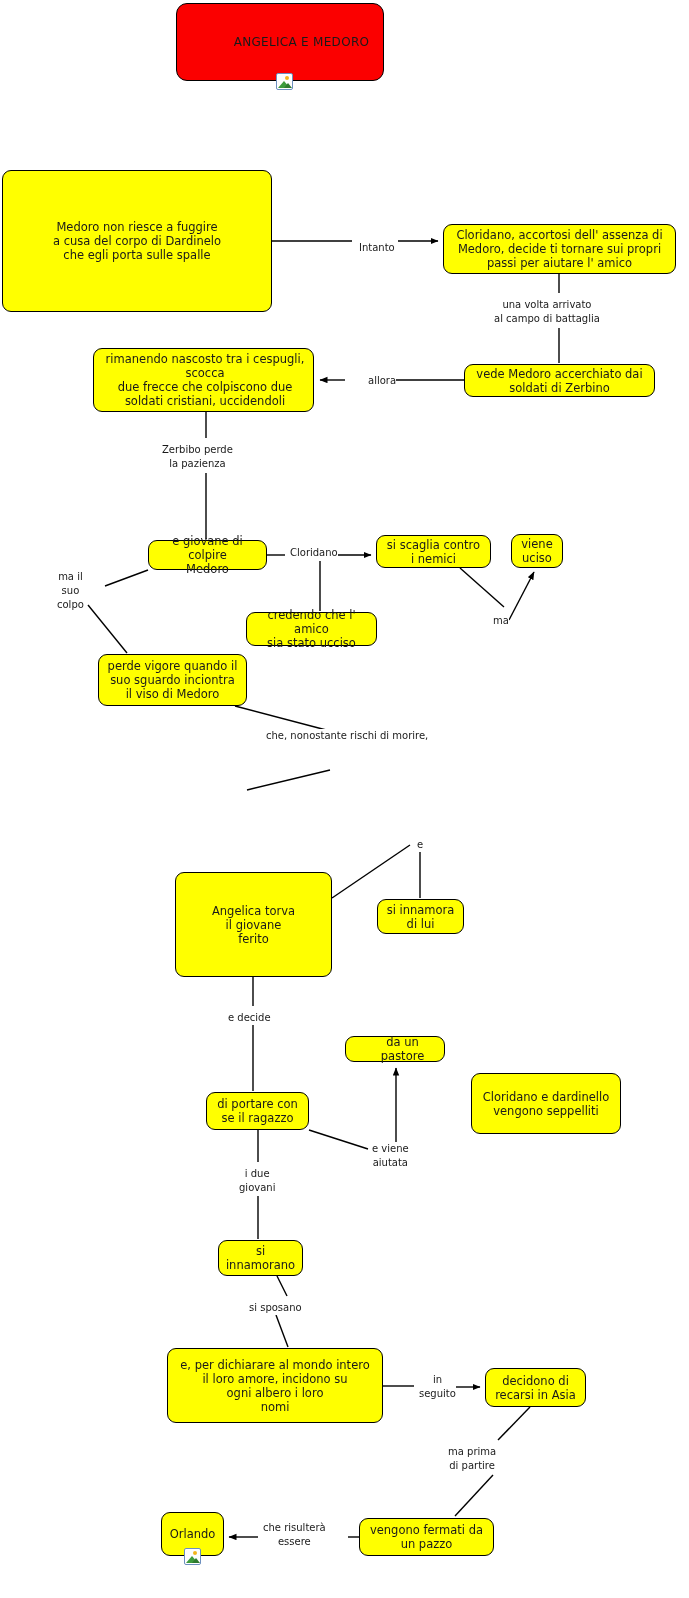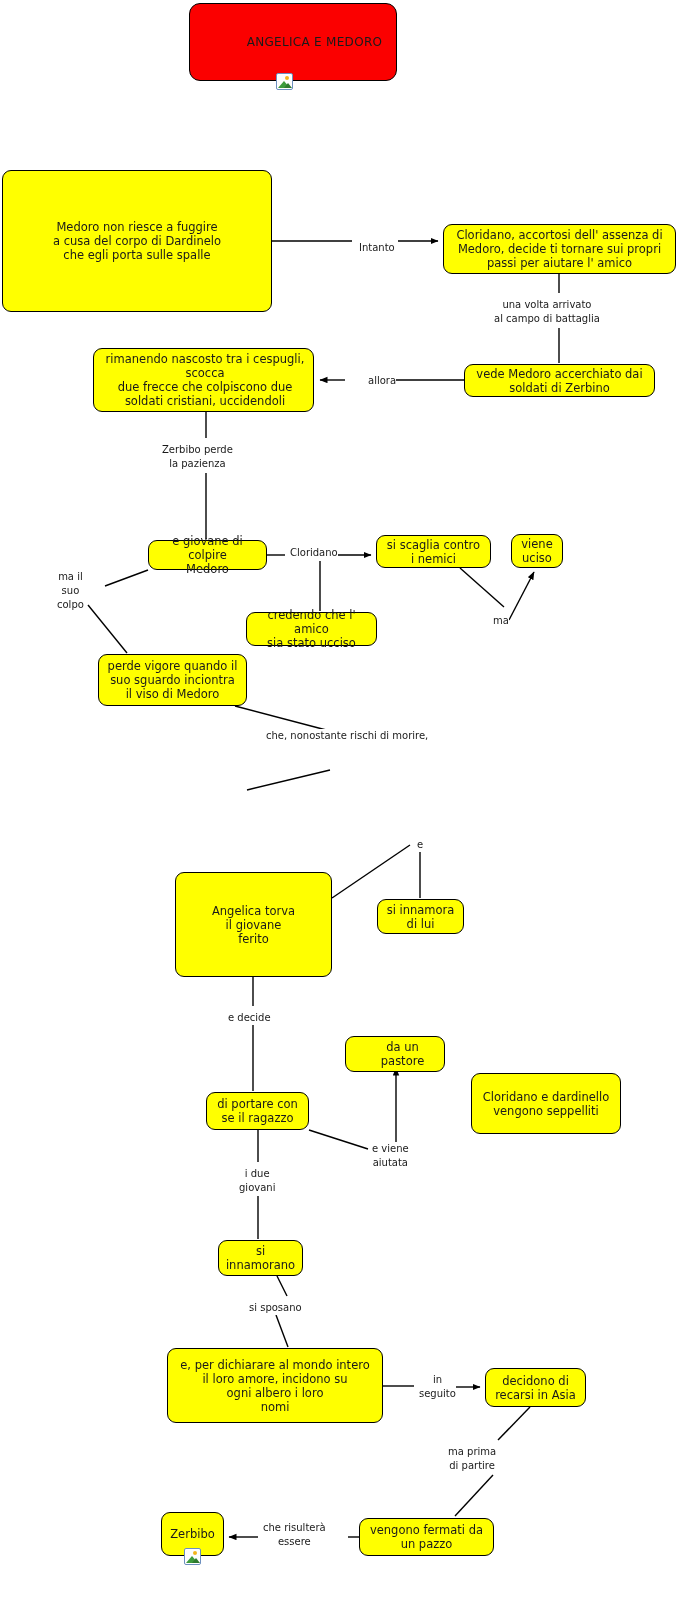--- a/index.html
+++ b/index.html
@@ -163,21 +163,21 @@
       <path d="M452,1387 L480,1387" marker-end="url(#arrow)"></path>
 
       <path d="M530,1407 L498,1440"></path>
       <path d="M493,1475 L455,1516"></path>
 
       <path d="M359,1537 L348,1537"></path>
       <path d="M258,1537 L229,1537" marker-end="url(#arrow)"></path>
     </g>
   </svg>
 
-<div class="node root" style="left: 189px; top: 3px; width: 208px; height: 78px; padding-left: 48px;">ANGELICA E MEDORO</div>
+<div class="node root" style="left: 176px; top: 3px; width: 208px; height: 78px; padding-left: 48px;">ANGELICA E MEDORO</div>
     <div class="pic-icon" style="left: 275.5px; top: 73px;">
       <span class="sky"></span>
       <span class="sun"></span>
       <span class="hill"></span>
       <span class="hill2"></span>
     </div>
     <div class="node" style="left: 2px; top: 170px; width: 270px; height: 142px;">Medoro non riesce a fuggire
 a cusa del corpo di Dardinelo
 che egli porta sulle spalle</div>
     <div class="node" style="left: 443px; top: 224px; width: 233px; height: 50px;">Cloridano, accortosi dell' assenza di
@@ -198,34 +198,34 @@
     <div class="node" style="left: 246px; top: 612px; width: 131px; height: 34px;">credendo che l' amico
 sia stato ucciso</div>
     <div class="node" style="left: 98px; top: 654px; width: 149px; height: 52px;">perde vigore quando il
 suo sguardo inciontra
 il viso di Medoro</div>
     <div class="node" style="left: 175px; top: 872px; width: 157px; height: 105px;">Angelica torva
 il giovane
 ferito</div>
     <div class="node" style="left: 377px; top: 899px; width: 87px; height: 35px;">si innamora
 di lui</div>
-    <div class="node" style="left: 345px; top: 1036px; width: 100px; height: 36px; padding-left: 20px;">da un pastore</div>
+    <div class="node" style="left: 345px; top: 1036px; width: 100px; height: 26px; padding-left: 20px;">da un pastore</div>
     <div class="node" style="left: 471px; top: 1073px; width: 150px; height: 61px;">Cloridano e dardinello
 vengono seppelliti</div>
     <div class="node" style="left: 206px; top: 1092px; width: 103px; height: 38px;">di portare con
 se il ragazzo</div>
     <div class="node" style="left: 218px; top: 1240px; width: 85px; height: 36px;">si
 innamorano</div>
     <div class="node" style="left: 167px; top: 1348px; width: 216px; height: 75px;">e, per dichiarare al mondo intero
 il loro amore, incidono su
 ogni albero i loro
 nomi</div>
     <div class="node" style="left: 485px; top: 1368px; width: 101px; height: 39px;">decidono di
 recarsi in Asia</div>
-    <div class="node" style="left: 161px; top: 1512px; width: 63px; height: 44px;">Zerbibo</div>
+    <div class="node" style="left: 161px; top: 1512px; width: 63px; height: 44px;">Orlando</div>
     <div class="pic-icon" style="left: 184px; top: 1548px;">
       <span class="sky"></span>
       <span class="sun"></span>
       <span class="hill"></span>
       <span class="hill2"></span>
     </div>
     <div class="node" style="left: 359px; top: 1518px; width: 135px; height: 38px;">vengono fermati da
 un pazzo</div>
     <div class="link-label" style="left: 359px; top: 241px;">Intanto</div>
     <div class="link-label" style="left: 494px; top: 298px;">una volta arrivato

